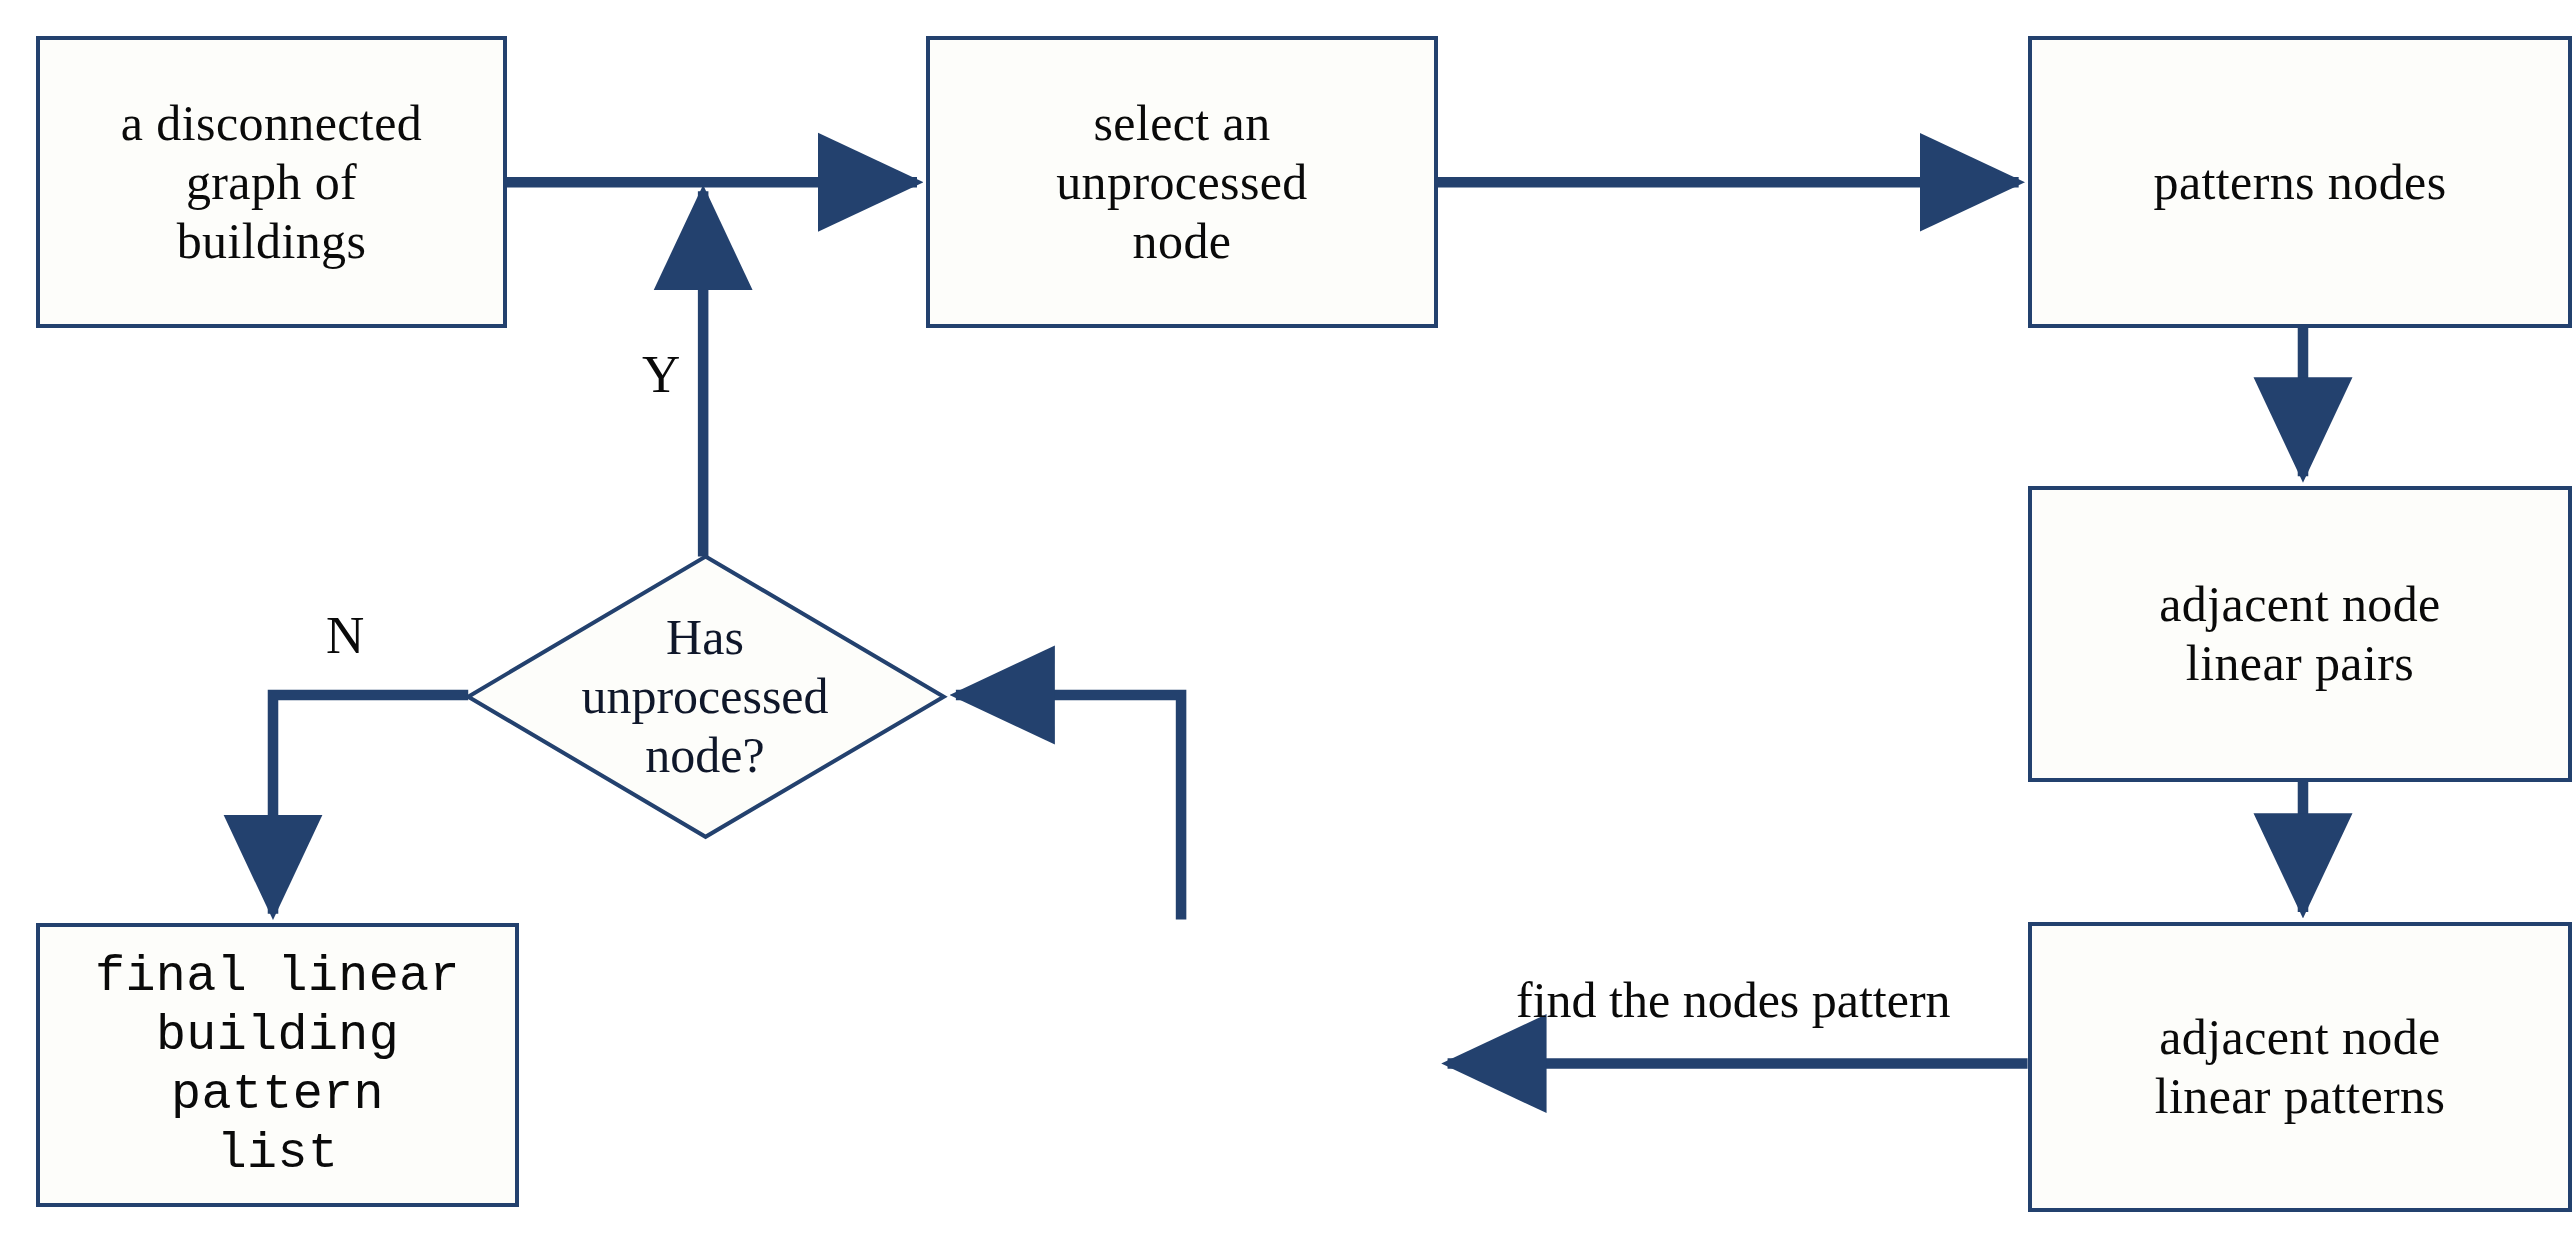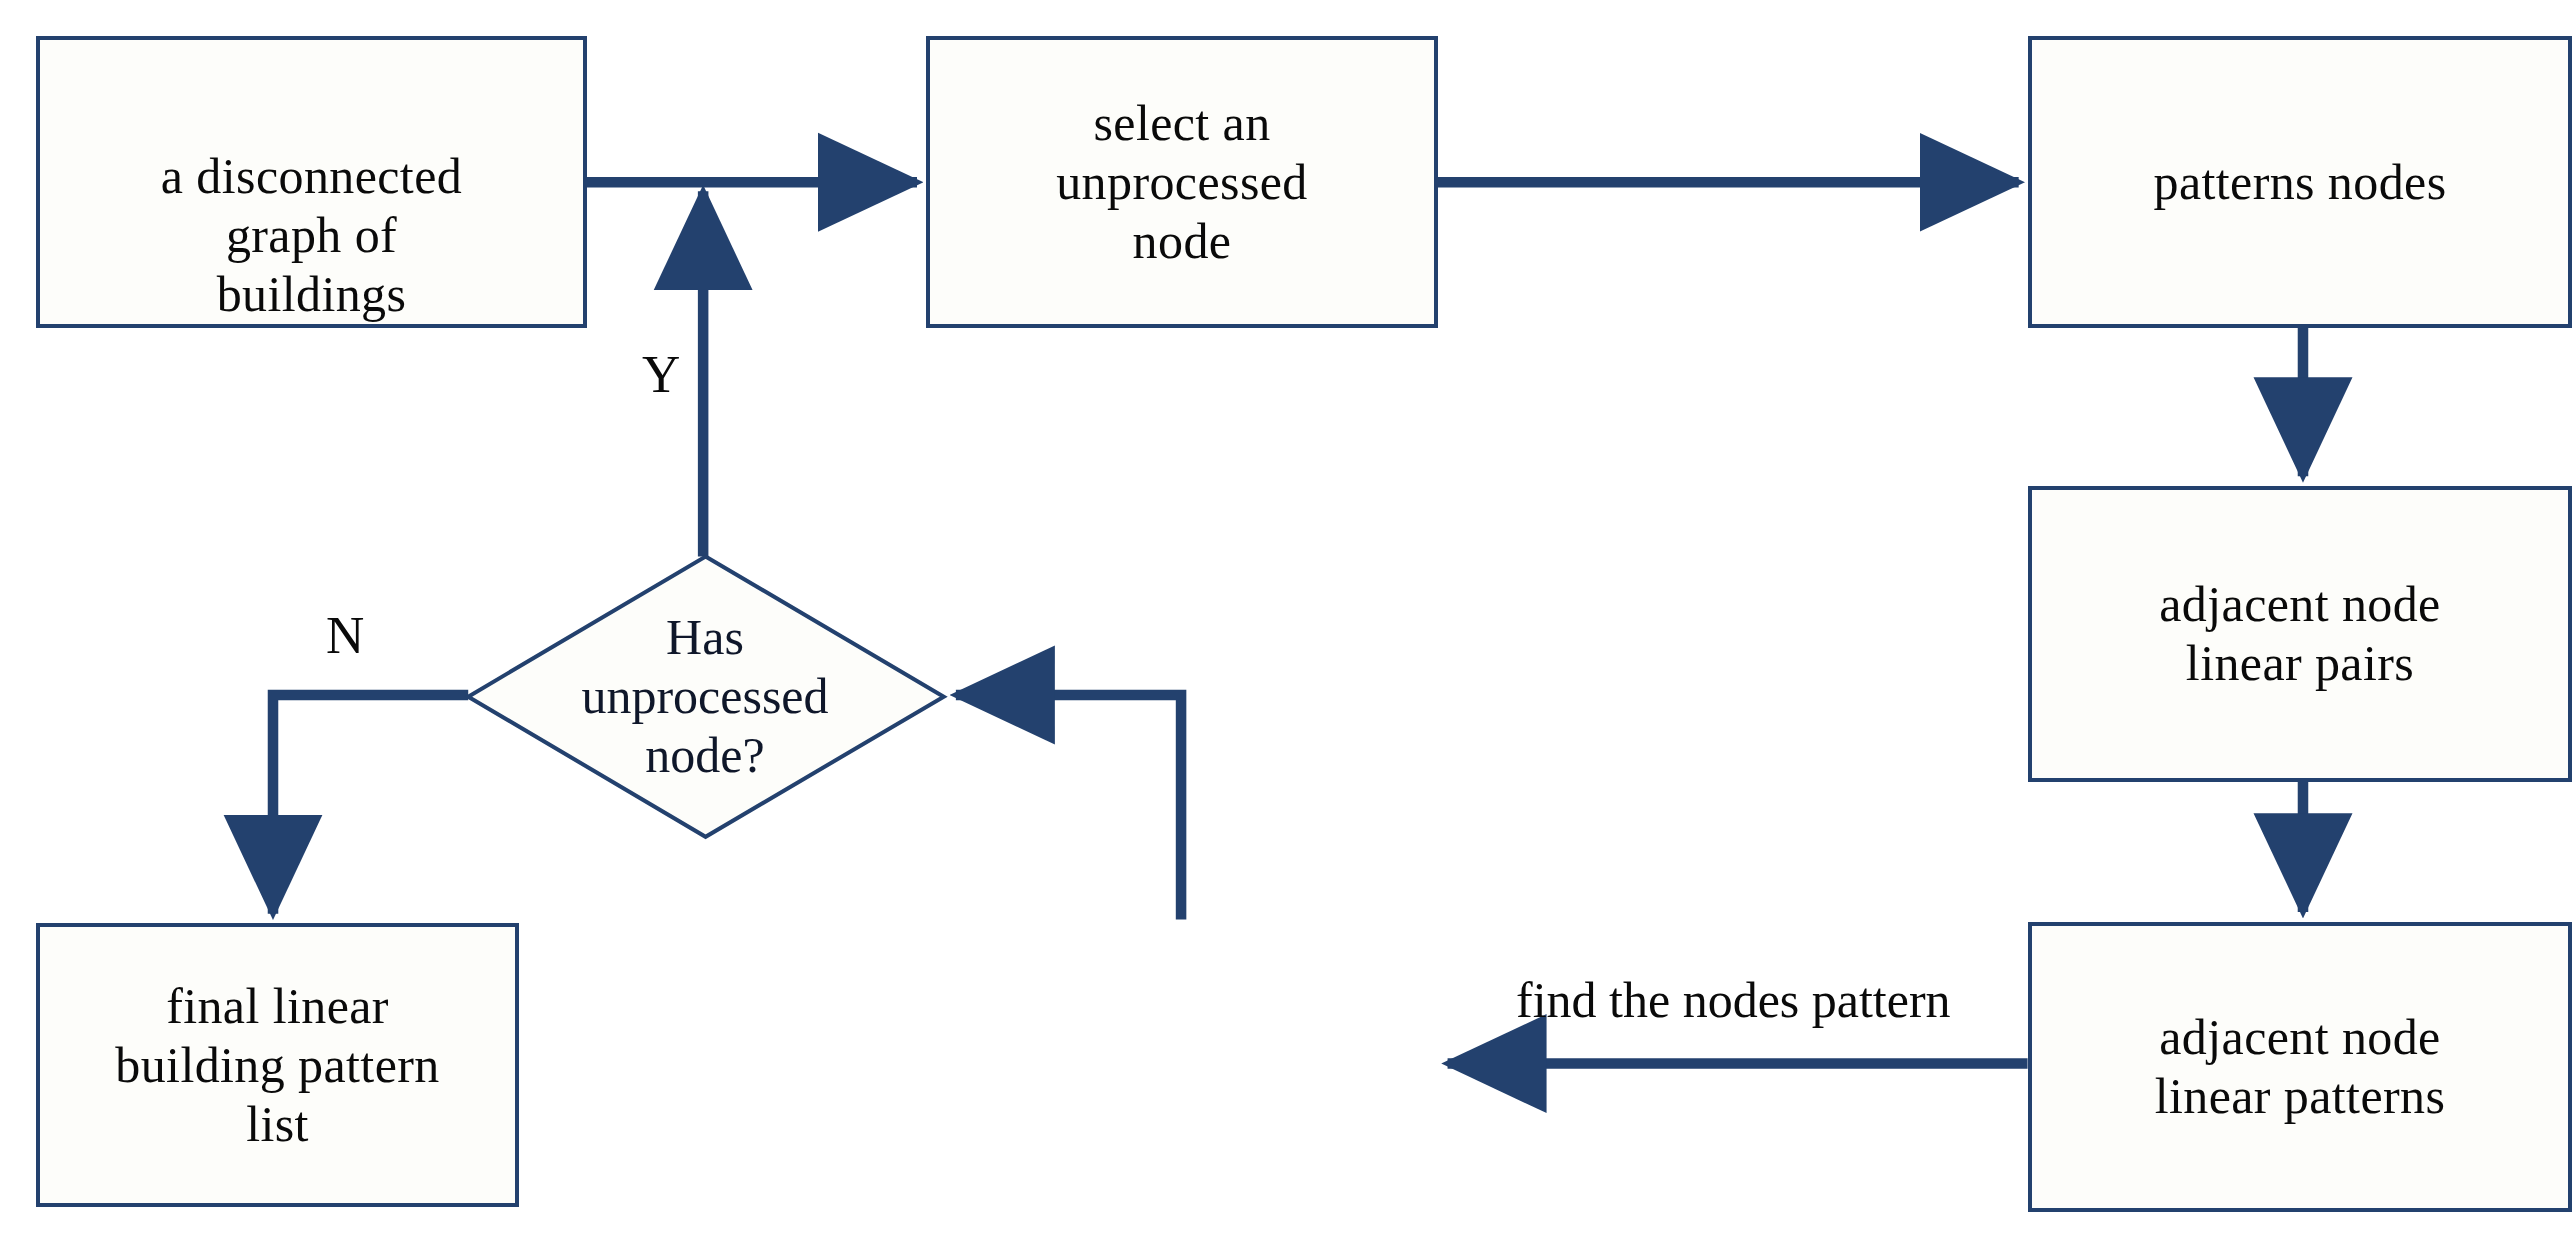--- a/index.html
+++ b/index.html
@@ -111,42 +111,42 @@
 
     <g>
       <path d="M578,858 L337,858 L337,1128" fill="none" stroke="#23416e" stroke-width="13" marker-end="url(#arrowR)"></path>
     </g>
 
     <g>
       <polygon points="871,687 1165,860 871,1033 578,860" fill="#fdfdfa" stroke="#23416e" stroke-width="5"></polygon>
     </g>
   </svg>
 
-  <div class="node-box" style="left:36px; top:36px; width:551px; height:292px;align-items:flex-end;">
+  <div class="node-box" style="left:36px; top:36px; width:471px; height:292px;">
     <span class="txt">a disconnected<br>graph of<br>buildings</span>
   </div>
 
   <div class="node-box" style="left:926px; top:36px; width:512px; height:292px;">
     <span class="txt">select an<br>unprocessed<br>node</span>
   </div>
 
   <div class="node-box" style="left:2028px; top:36px; width:544px; height:292px;">
     <span class="txt">patterns nodes</span>
   </div>
 
   <div class="node-box" style="left:2028px; top:486px; width:544px; height:296px;">
     <span class="txt">adjacent  node<br>linear pairs</span>
   </div>
 
   <div class="node-box" style="left:2028px; top:922px; width:544px; height:290px;">
     <span class="txt">adjacent  node<br>linear patterns</span>
   </div>
 
 
-  <div class="node-box" style="left:36px; top:923px; width:483px; height:284px;">
+  <div class="node-box" style="left:36px; top:923px; width:483px; height:284px;font-family:Liberation Mono, monospace;">
     <span class="txt">final linear<br>building pattern<br>list</span>
   </div>
 
   <div class="diamond-label" style="left:484px; top:567px; width:442px; height:259px;">
     <span class="txt" style="display:block; width:100%; text-align:center;">Has<br>unprocessed<br>node?</span>
   </div>
 
   <div class="branch-label" style="left:642px; top:348px;">Y</div>
 
   <div class="branch-label" style="left:326px; top:609px;">N</div>

